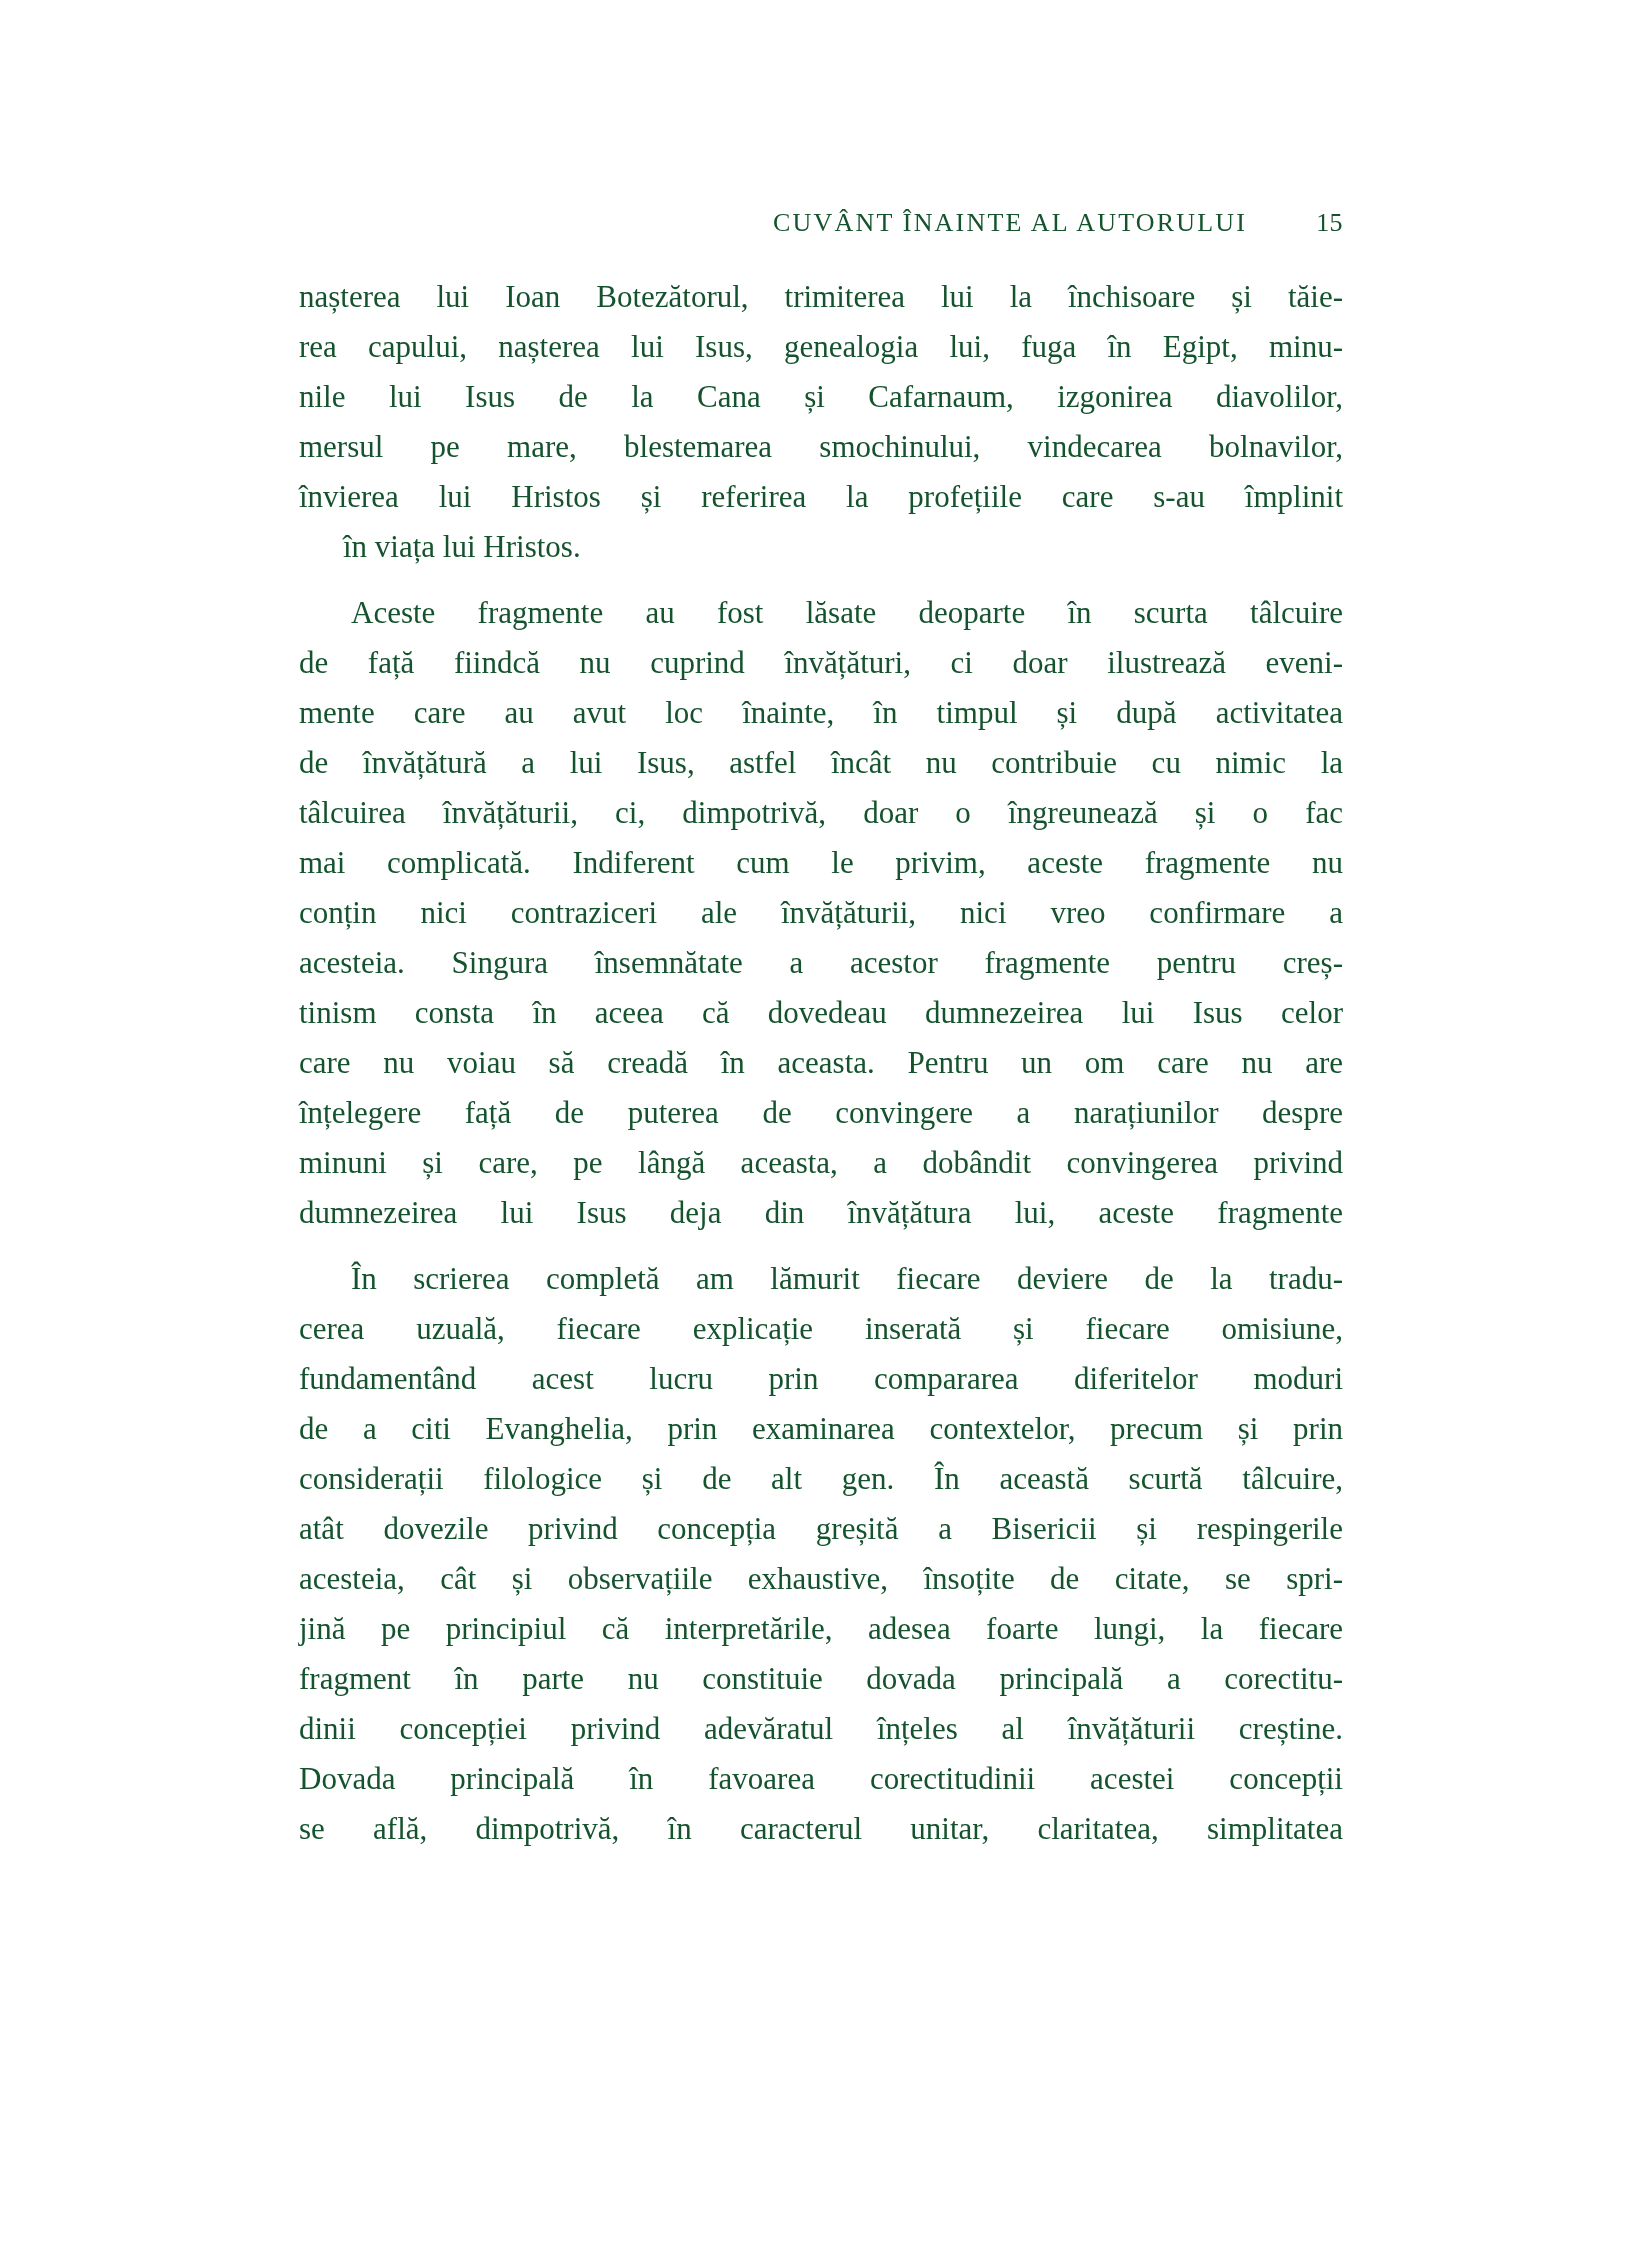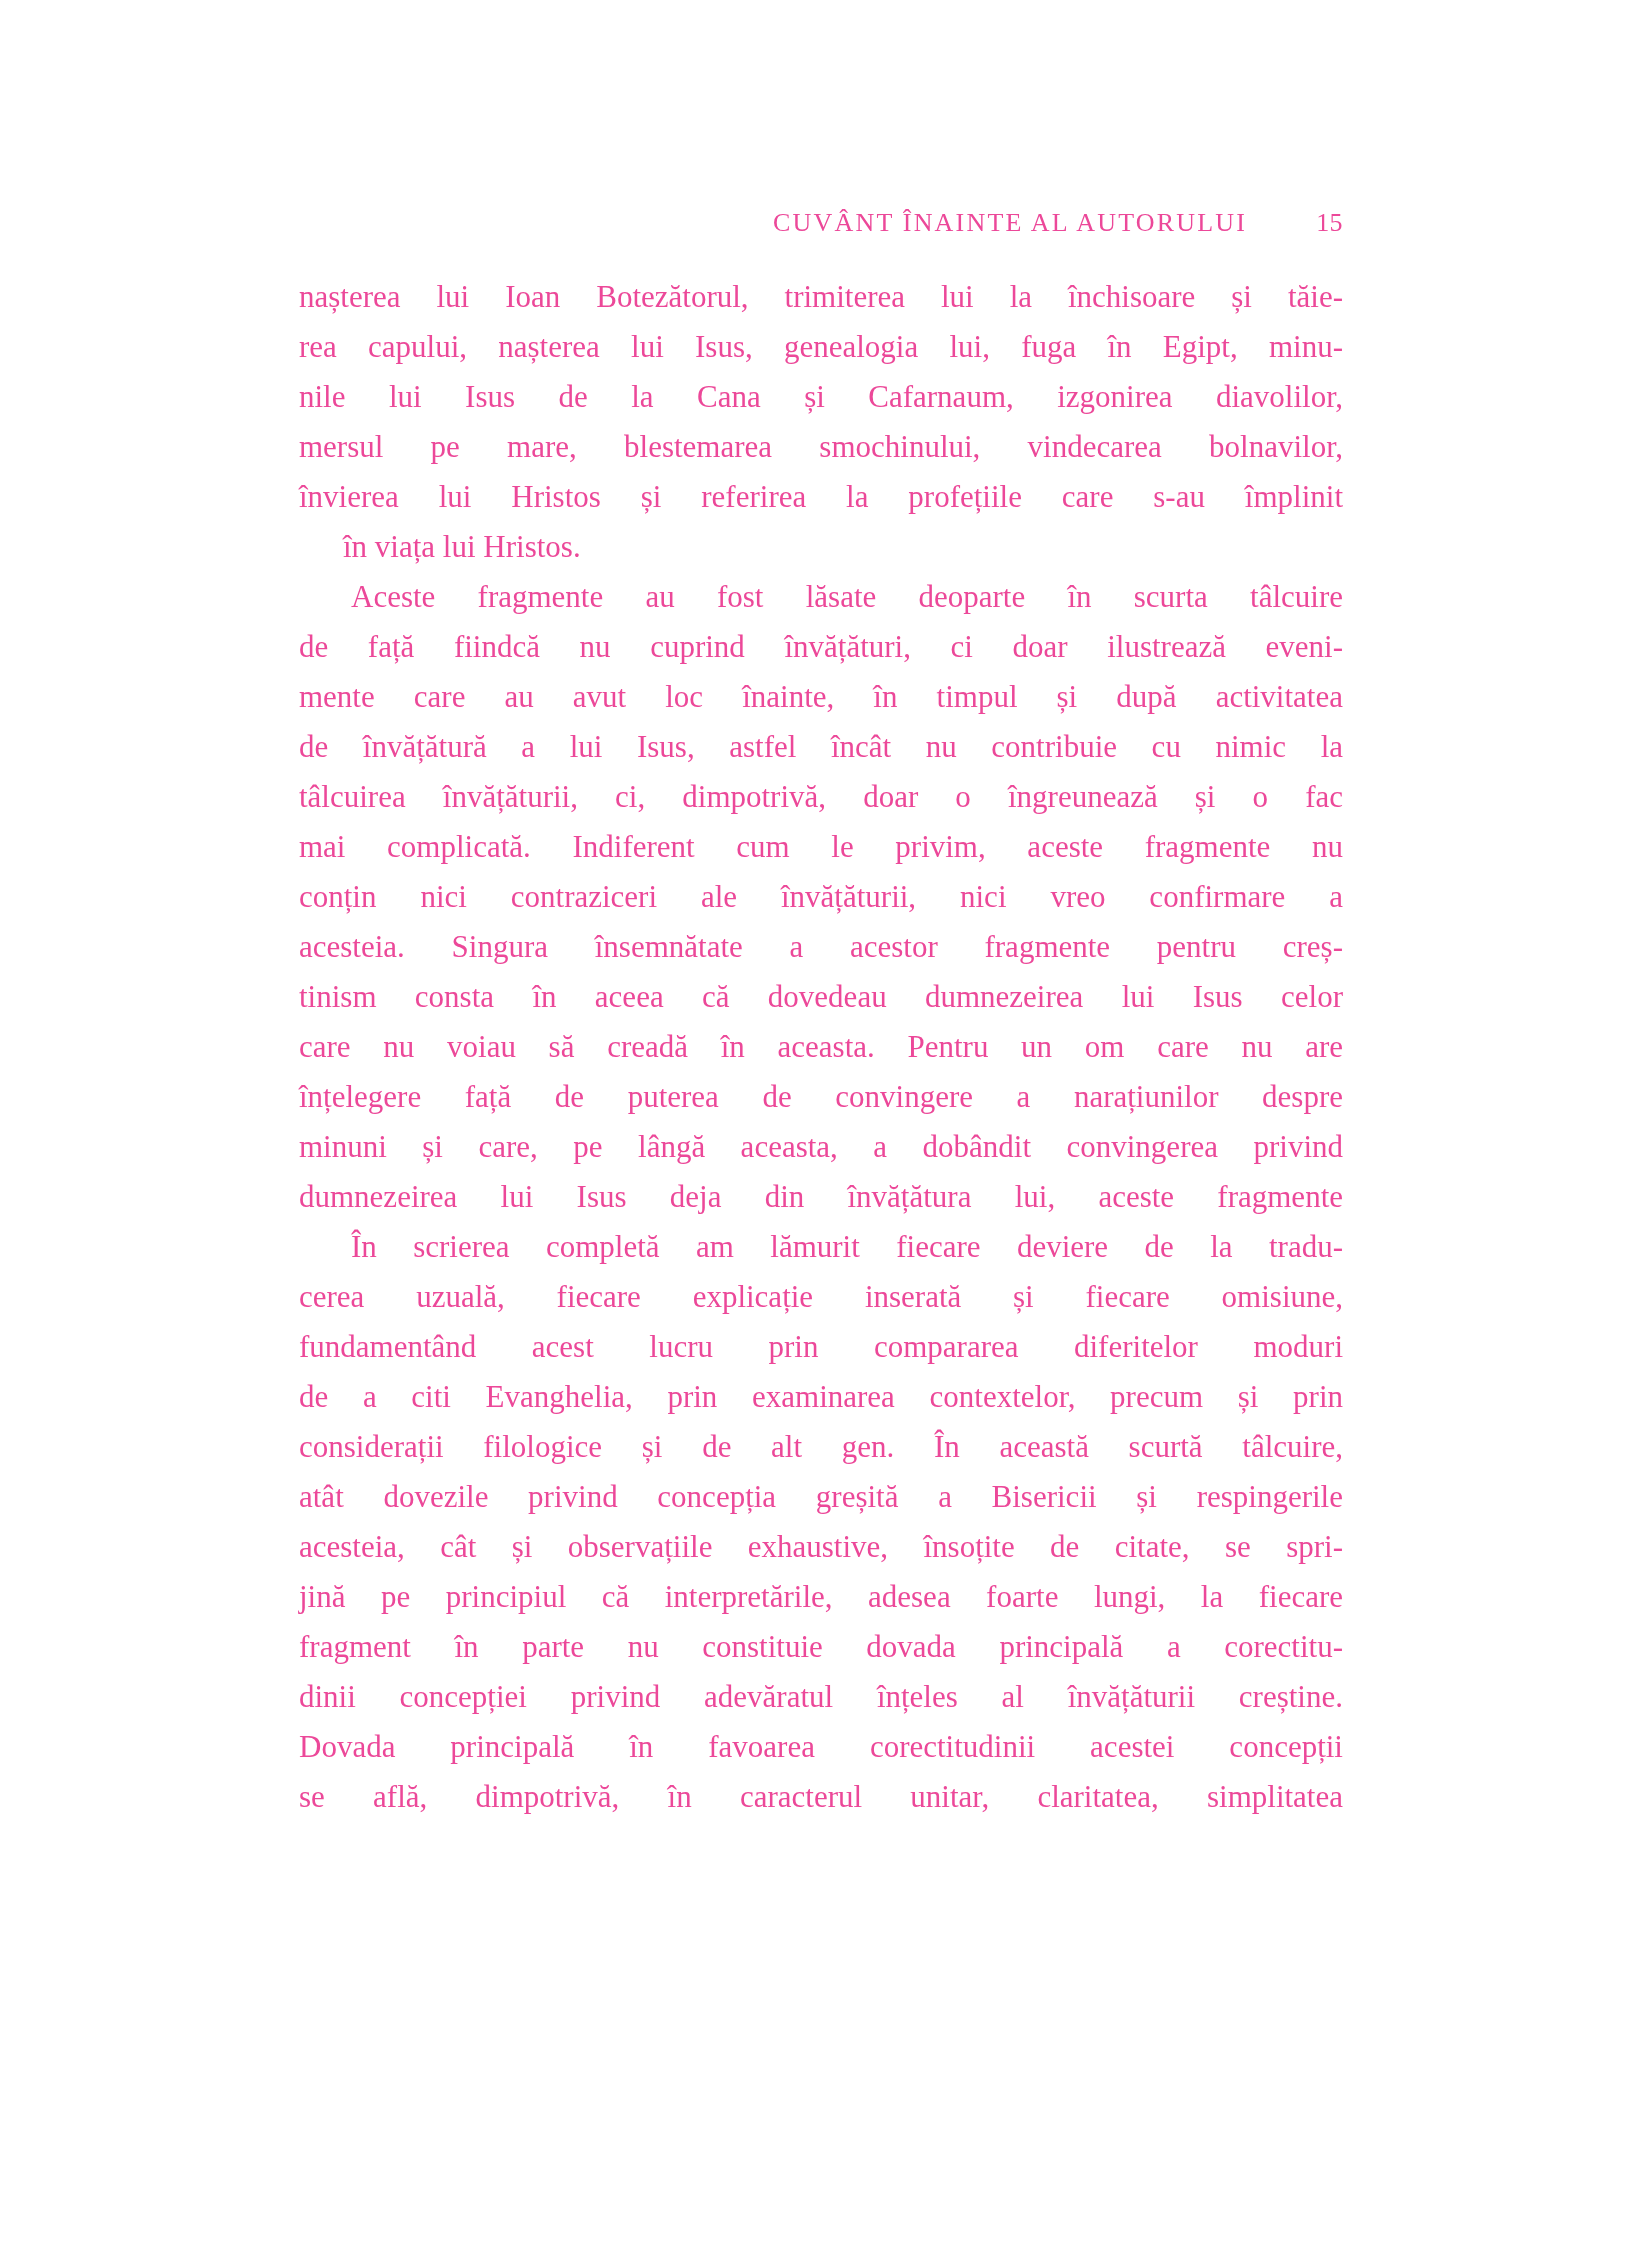--- a/index.html
+++ b/index.html
@@ -48,26 +48,27 @@
       -moz-text-align-last: justify;
       text-align-last: justify;
     }
     .line-last {
       -moz-text-align-last: left;
       text-align-last: left;
       margin-left: 44px;
     }
     .line-indent {
       text-indent: 52px;
+      margin-top: 16px;
     }
   </style>
 </head>
 <body>
 
-<div class="page" style="background: rgb(255, 255, 255); color: #ec4899;">
+<div class="page" style="background: rgb(255, 255, 255); color: #14532d;">
   <div class="text-column">
     <div class="running-header">
       <span class="runtitle">CUVÂNT ÎNAINTE AL AUTORULUI</span>
       <span class="pagenum">15</span>
     </div>
     <div class="text-block">
 
     <div class="paragraph">
           <div class="line">nașterea lui Ioan Botezătorul, trimiterea lui la închisoare și tăie-</div>
           <div class="line">rea capului, nașterea lui Isus, genealogia lui, fuga în Egipt, minu-</div>

